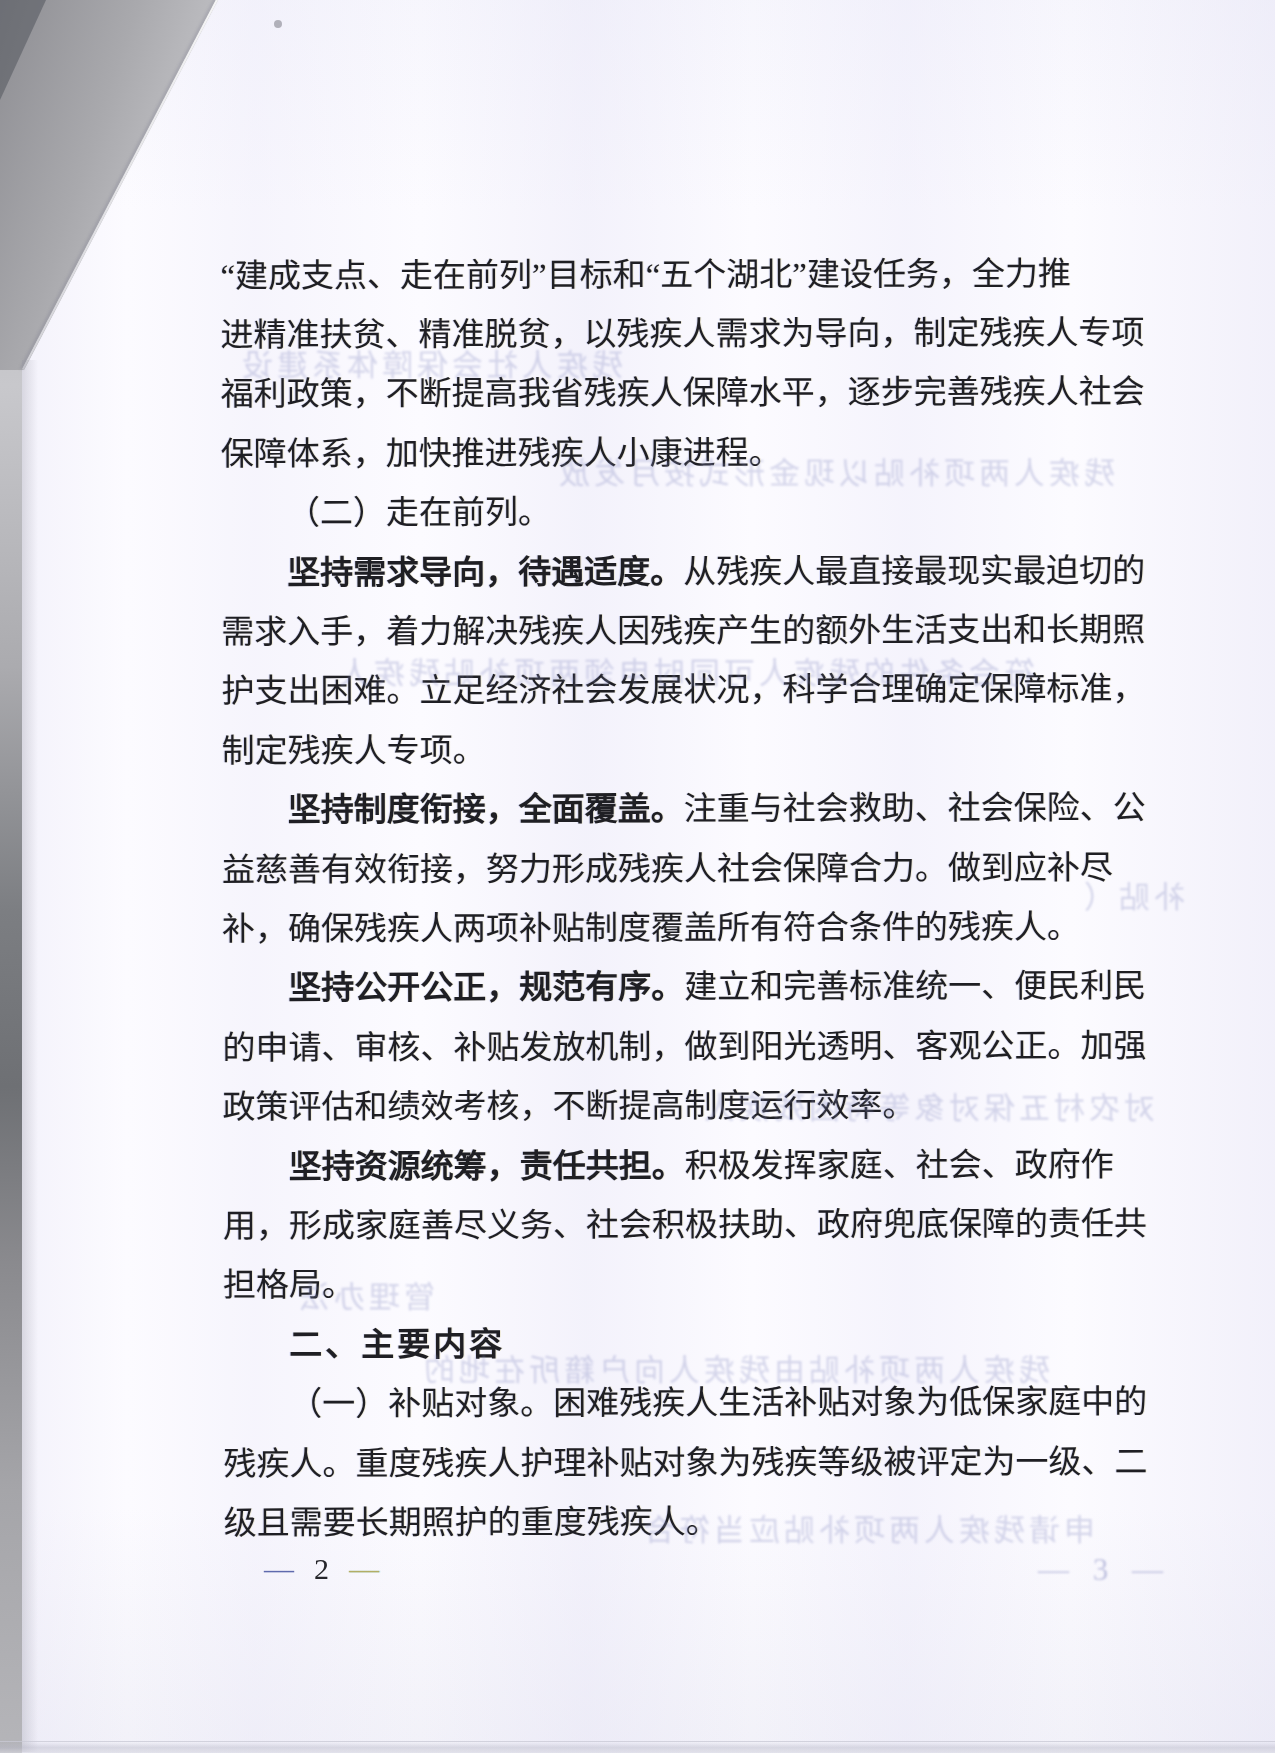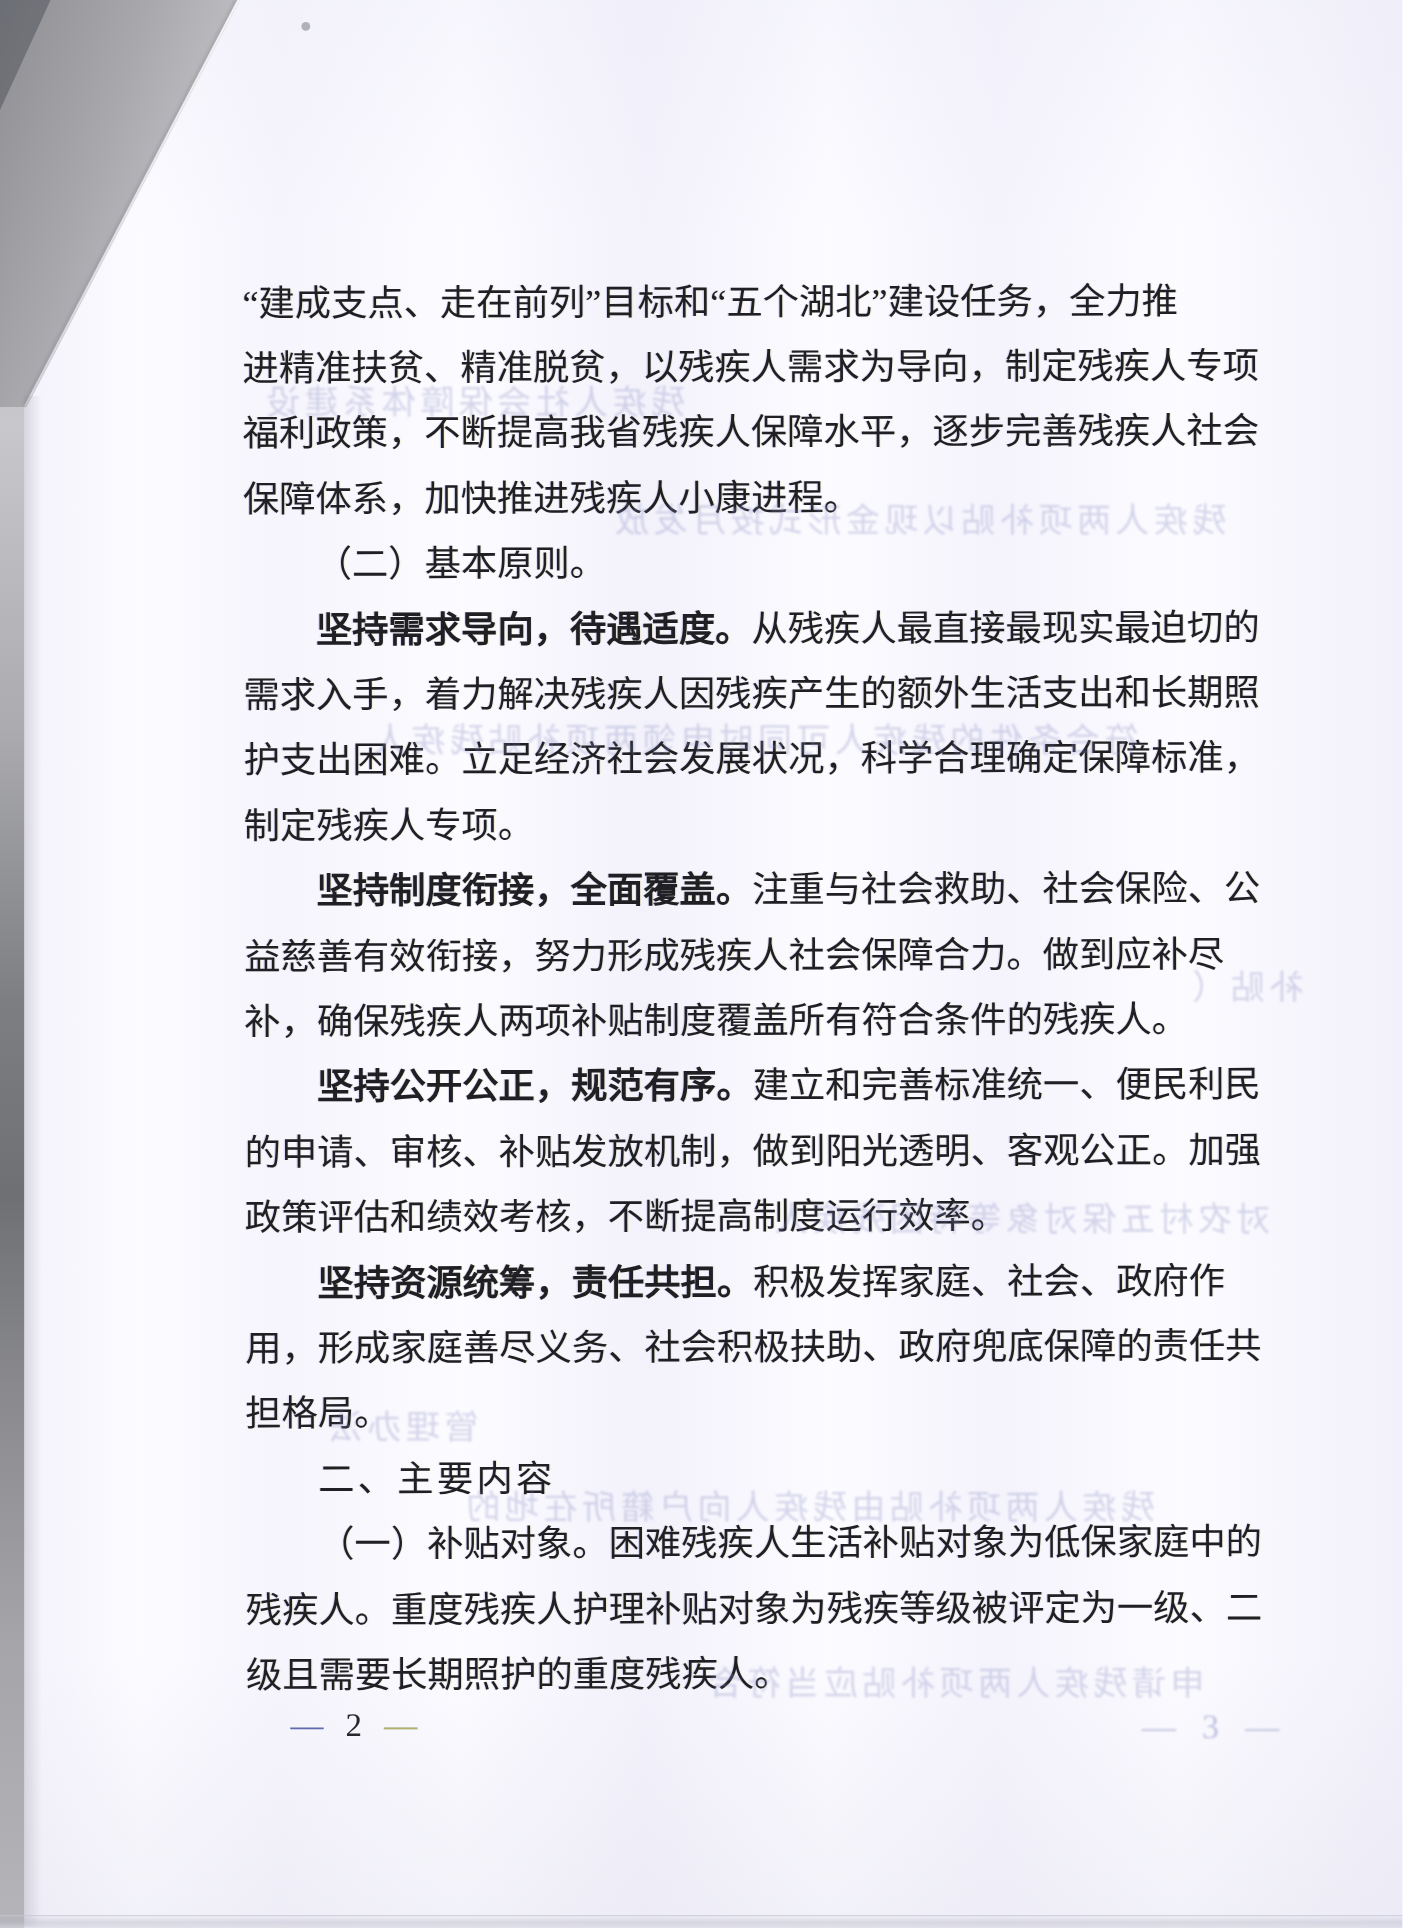--- a/index.html
+++ b/index.html
@@ -62,21 +62,21 @@
   .text-column{
     position:absolute;left:222px;top:242px;width:960px;
     transform:rotate(-0.15deg);
     color:#1f1f24;
     font-size:33px;
     text-shadow:1px 0 0 rgba(205,190,70,.18), -1px 0 0 rgba(70,90,200,.16);
   }
   .line{height:59.4px;display:flex;align-items:center;white-space:nowrap;}
   .line.indent{padding-left:66px;}
   .lead{font-weight:700;}
-  .heading{font-weight:400;font-family:"Liberation Sans",sans-serif;letter-spacing:3px;text-align:center;}
+  .heading{font-weight:700;font-family:"Liberation Sans",sans-serif;letter-spacing:3px;text-align:center;}
   
   .bleed{
     position:absolute;white-space:nowrap;
     color:#8b90c4;opacity:.34;filter:blur(1.2px);
     font-size:31px;letter-spacing:4px;
     transform:scaleX(-1);
     pointer-events:none;
   }
   .bleed.nomirror{transform:none;opacity:.5;filter:blur(.8px);letter-spacing:8px;}
   
@@ -107,21 +107,21 @@
     <div class="line">
       <span>进精准扶贫、精准脱贫，以残疾人需求为导向，制定残疾人专项</span>
     </div>
     <div class="line">
       <span>福利政策，不断提高我省残疾人保障水平，逐步完善残疾人社会</span>
     </div>
     <div class="line">
       <span>保障体系，加快推进残疾人小康进程。</span>
     </div>
     <div class="line indent">
-      <span>（二）基本原则。</span>
+      <span>（二）走在前列。</span>
     </div>
     <div class="line indent">
       <span class="lead">坚持需求导向，待遇适度。</span>
       <span>从残疾人最直接最现实最迫切的</span>
     </div>
     <div class="line">
       <span>需求入手，着力解决残疾人因残疾产生的额外生活支出和长期照</span>
     </div>
     <div class="line">
       <span>护支出困难。立足经济社会发展状况，科学合理确定保障标准，</span>

